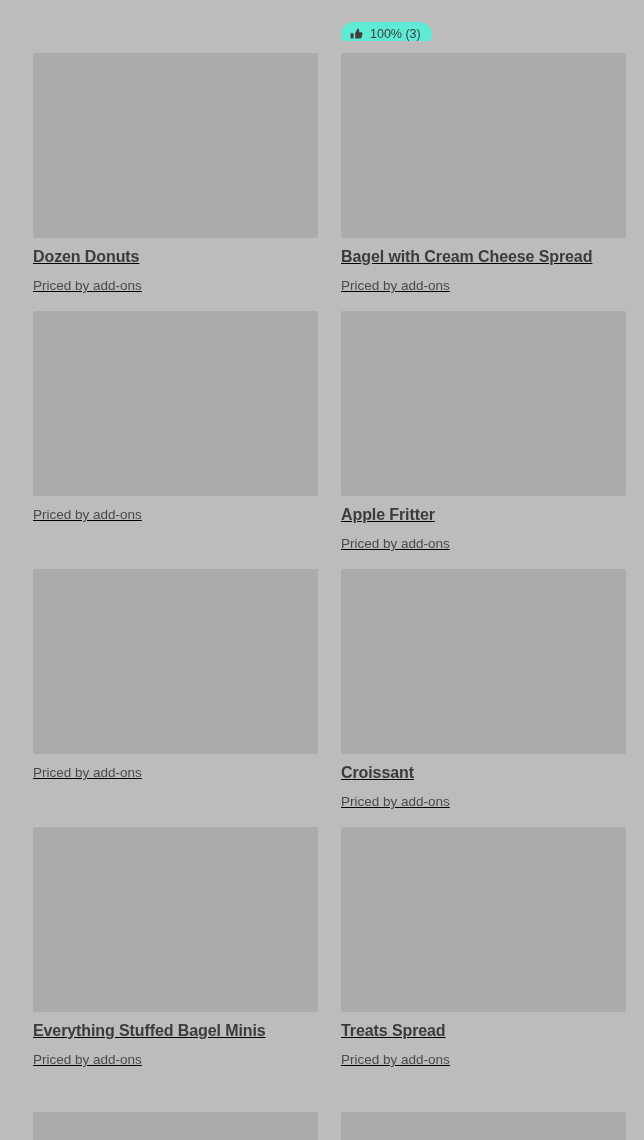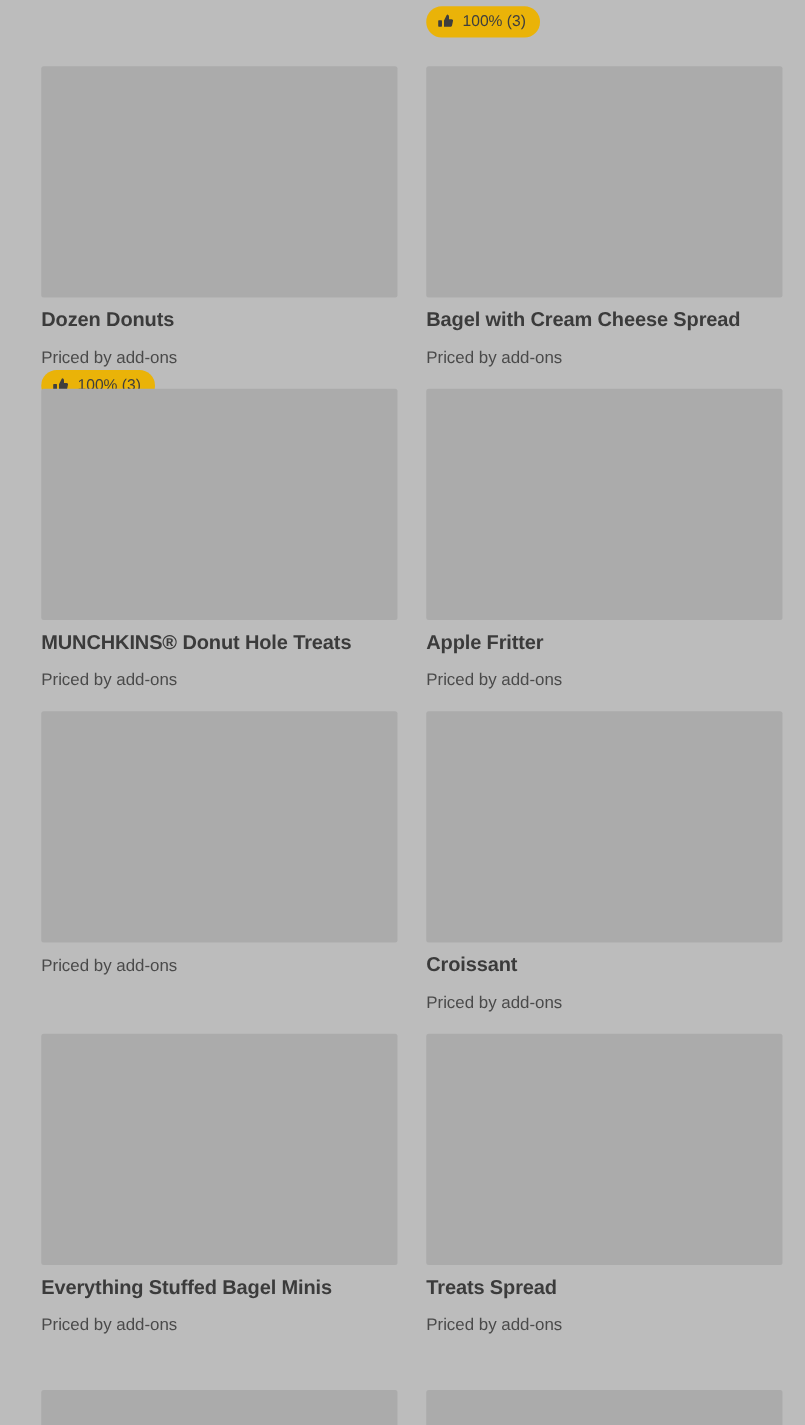--- a/index.html
+++ b/index.html
@@ -11,21 +11,21 @@
   }
   #page { position:relative; width:644px; height:1140px; background:#bcbcbc; }
 
   
   .top-strip { position:absolute; left:0; top:0; width:644px; height:41px; overflow:hidden; }
   .top-strip .badge { position:absolute; left:341px; top:3px; }
 
   
   .grid { position:absolute; left:0; top:41px; width:644px; }
   .row { position:relative; height:258px; }
-  .card { position:absolute; top:12px; width:306px; }
+  .card { position:absolute; top:12px; width:306px;text-decoration:underline; }
   .card.left  { left:33px; }
   .card.right { left:341px; }
 
   .thumb {
     width:285px; height:185px;
     background:#ababab;
     border-radius:2px;
     display:block;
   }
   .title {
@@ -45,22 +45,22 @@
     white-space:nowrap;
   }
 
   
   .badge {
     display:inline-flex;
     align-items:center;
     gap:7px;
     height:25px;
     padding:0 11px 0 9px;
-    margin-top:2px;
-    background:#eab308;
+    margin-top:19px;
+    background:#5eead4;
     border-radius:13px;
     font-size:12.5px;
     color:#3e3e3e;
     white-space:nowrap;
   }
   .badge .thumb-icon { display:block; width:13px; height:13px; }
   .badge .thumb-icon svg { display:block; }
   .badge-text { line-height:1; }
 
   
@@ -105,21 +105,20 @@
       <div class="card right">
         <span class="thumb"></span>
         <div class="title">Bagel with Cream Cheese Spread</div>
         <div class="subtitle">Priced by add-ons</div>
       </div>
     </div>
 
     <div class="row">
       <div class="card left">
         <span class="thumb"></span>
-        <div class="title">MUNCHKINS® Donut Hole Treats</div>
         <div class="subtitle">Priced by add-ons</div>
       </div>
       <div class="card right">
         <span class="thumb"></span>
         <div class="title">Apple Fritter</div>
         <div class="subtitle">Priced by add-ons</div>
       </div>
     </div>
 
     <div class="row">

